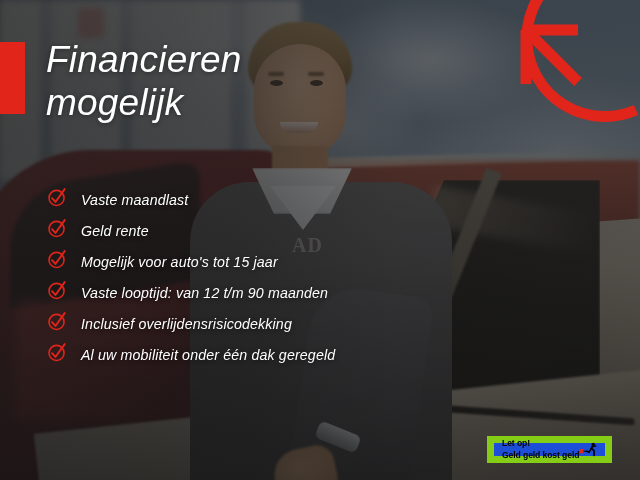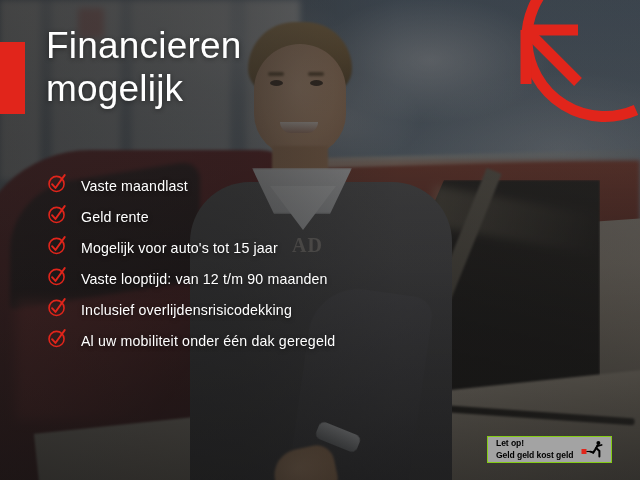--- a/index.html
+++ b/index.html
@@ -218,22 +218,23 @@
   .arc-mark {
     position: absolute; right: -6px; top: -8px; width: 140px; height: 150px;
     overflow: hidden;
     pointer-events: none;
   }
   .arc-mark svg { display: block; }
 
   
   .content {
     position: absolute; inset: 0;
-    padding: 24px 0 0 46px;
+    padding: 38px 0 0 46px;
     box-sizing: border-box;
+    font-style: italic;
   }
   .headline {
     margin: 0;
     color: #ffffff;
     font-size: 37px;
     font-weight: 400;
     line-height: 1.17;
     letter-spacing: 0.2px;
     text-shadow: 0 1px 5px rgba(0,0,0,0.45);
     max-width: 340px;
@@ -262,22 +263,22 @@
     letter-spacing: 0.15px;
     text-shadow: 0 1px 4px rgba(0,0,0,0.55);
     white-space: nowrap;
   }
 
   
   .warning {
     position: absolute;
     left: 487px; top: 436px;
     width: 125px; height: 27px;
-    background: #a3a3a3;
-    border: 1px solid #84cc16;
+    background: #1d4ed8;
+    border: 7px solid #84cc16;
     display: flex;
     align-items: center;
     padding: 0 6px 0 8px;
     box-sizing: border-box;
   }
   .warning .wtext {
     font-size: 8.6px;
     font-weight: 700;
     color: #000000;
     line-height: 1.35;

